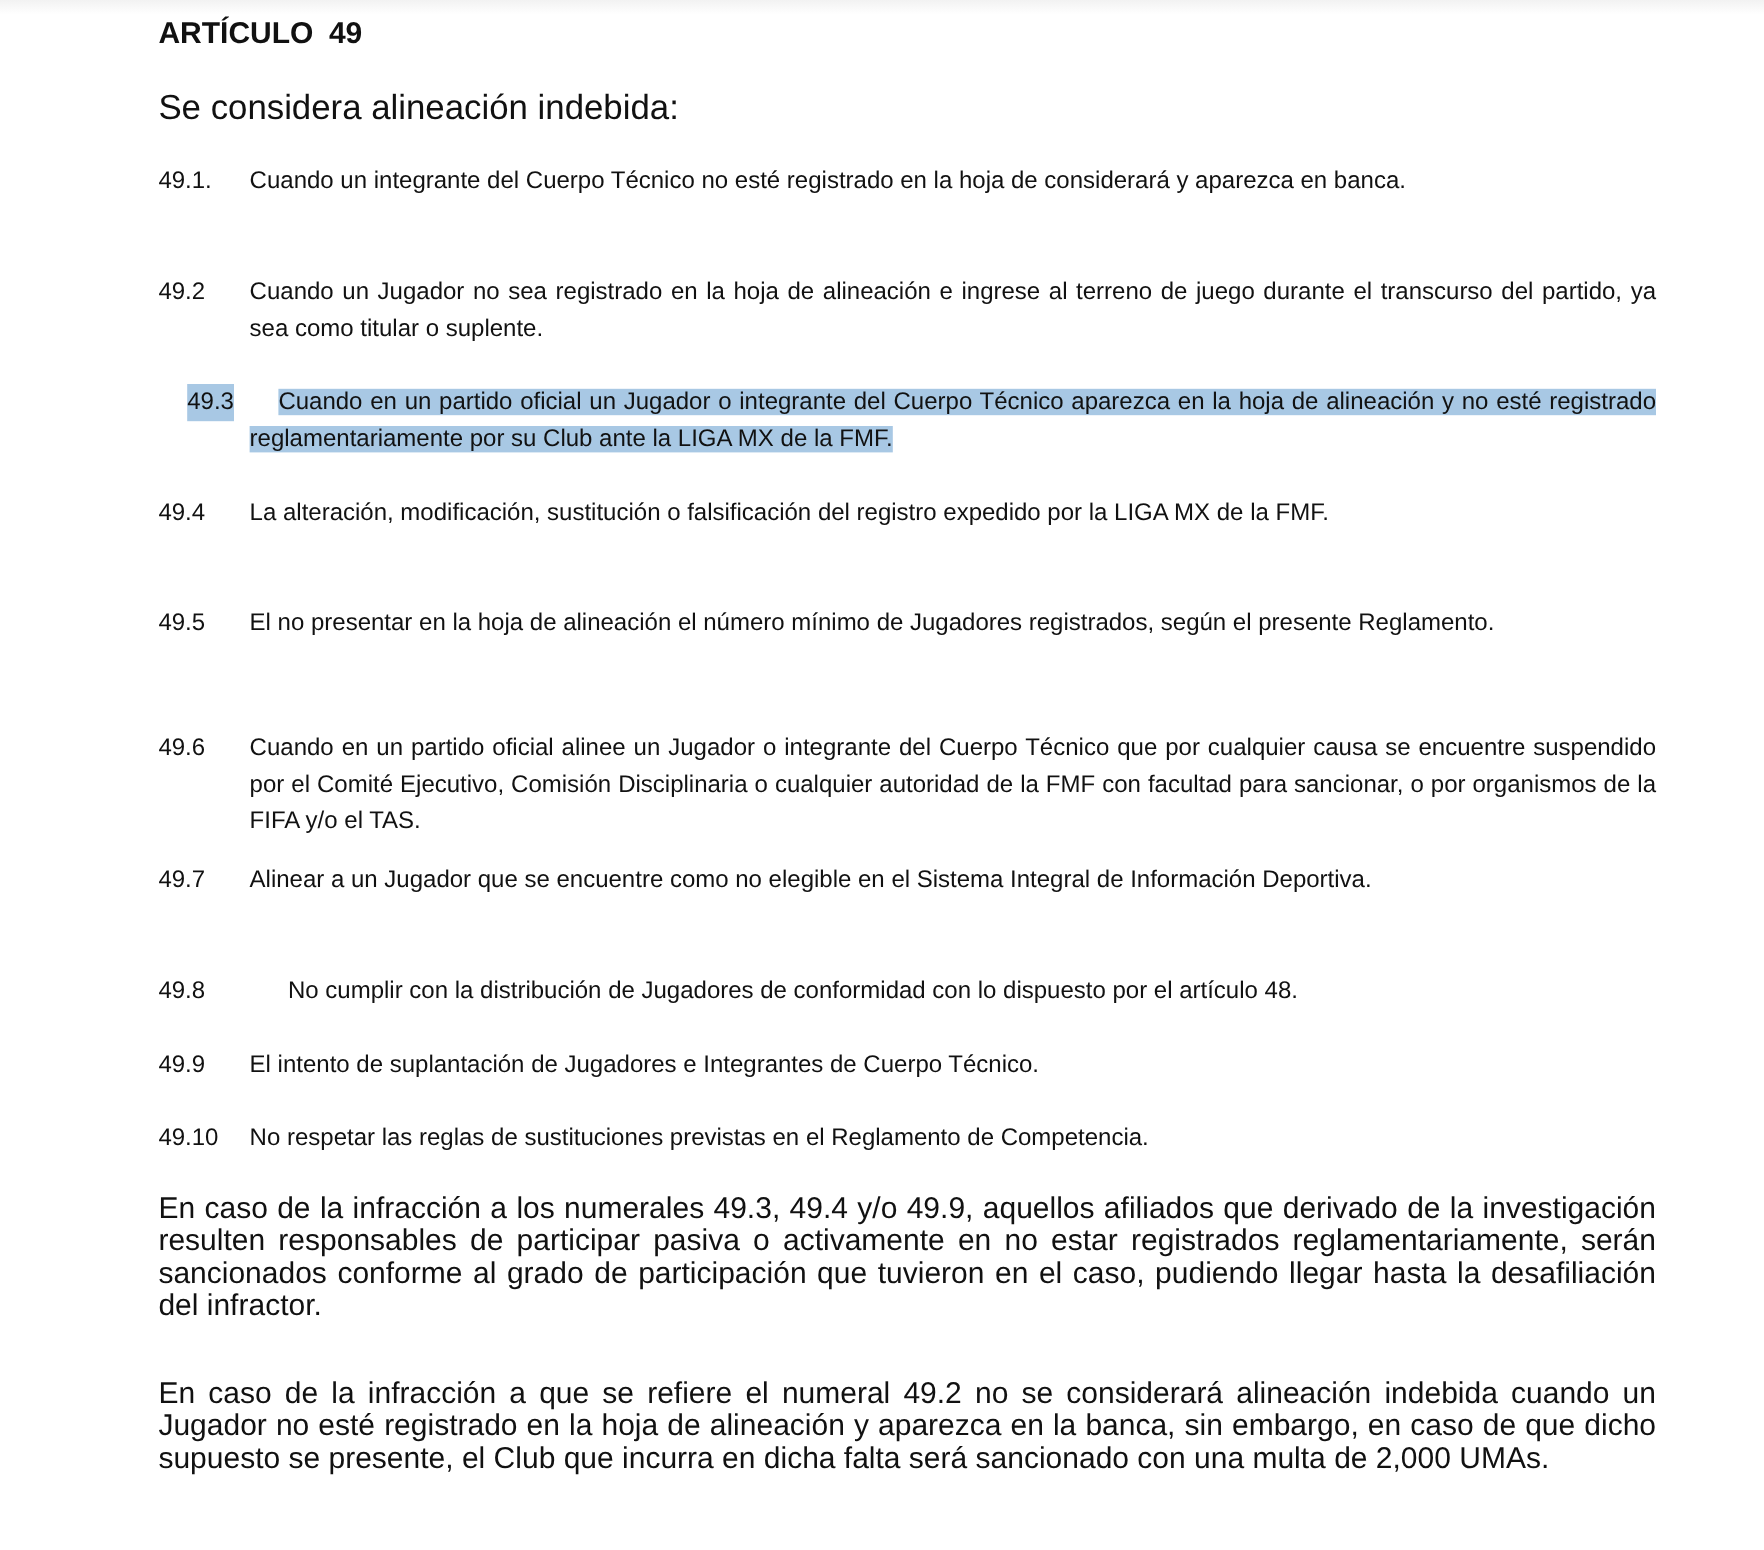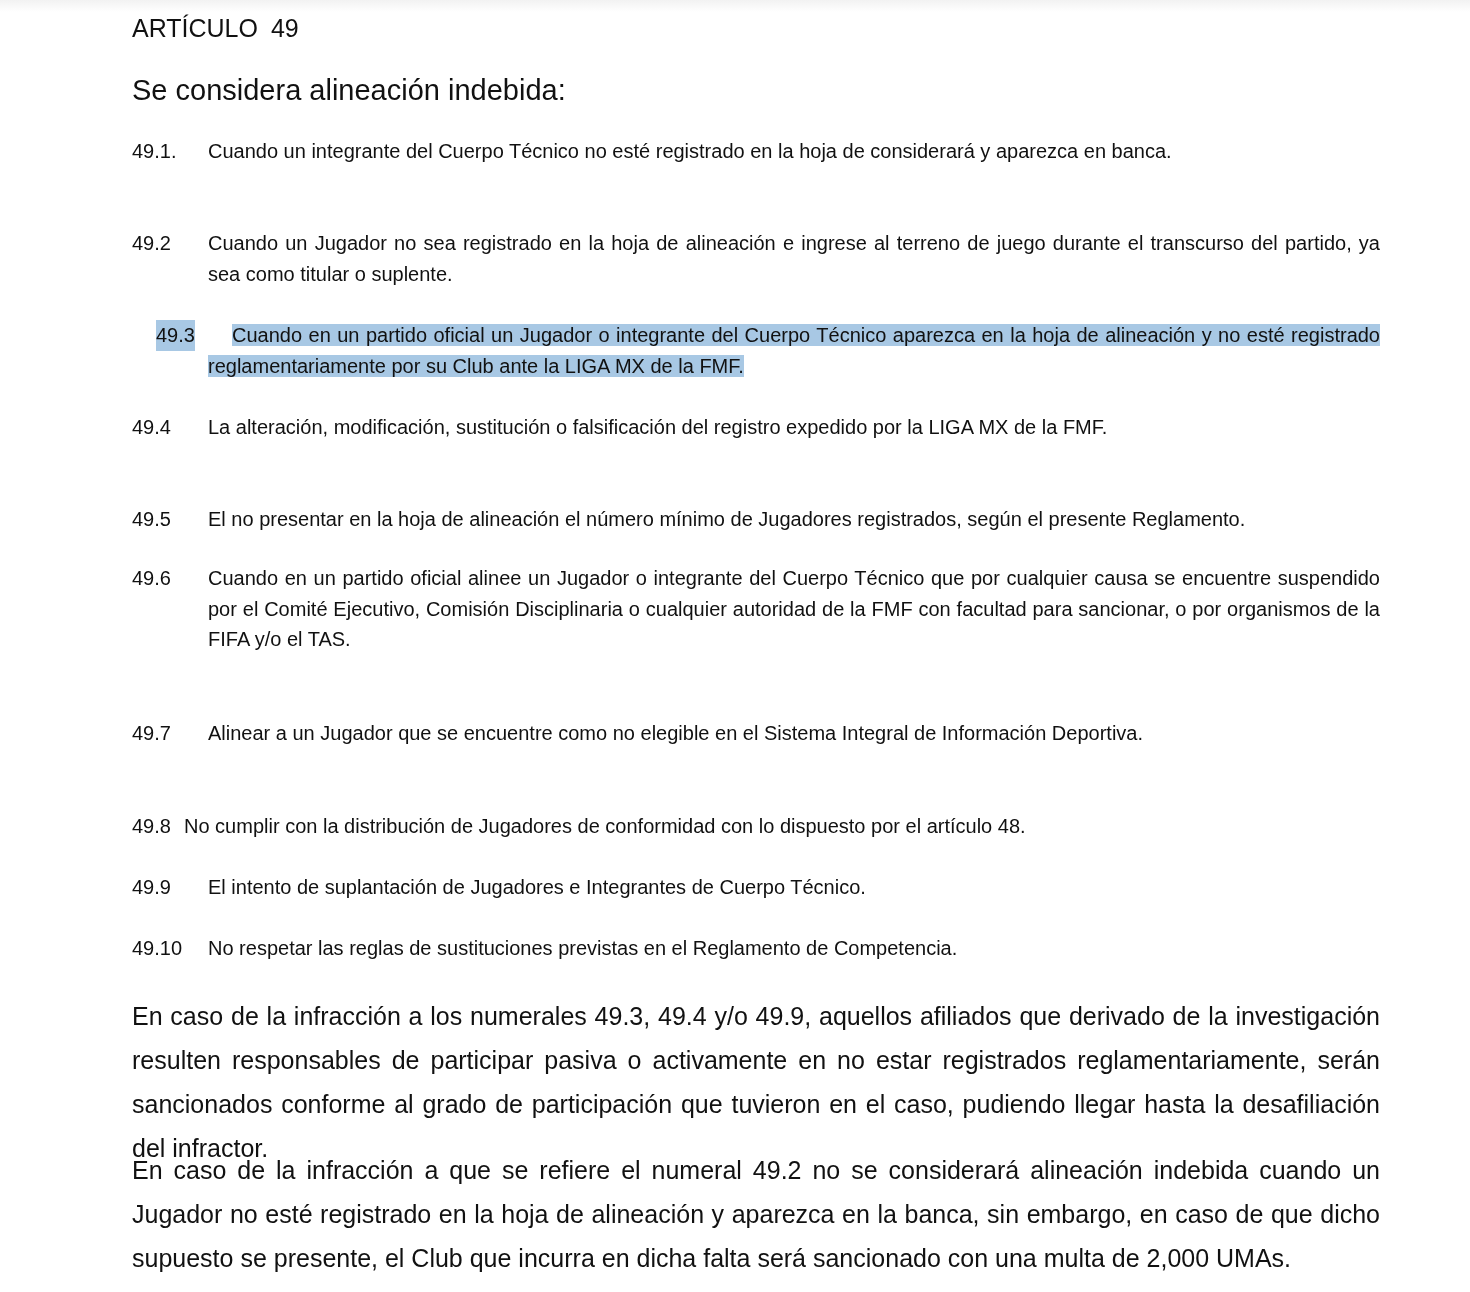--- a/index.html
+++ b/index.html
@@ -2,27 +2,27 @@
 <html><head>
 <meta charset="utf-8">
 <style>
   html, body { margin: 0; padding: 0; background: #ffffff; }
   body {
     width: 1470px; height: 1292px; overflow: hidden; position: relative;
     font-family: "Liberation Sans", sans-serif; color: #111111;
     background: linear-gradient(#f2f2f2 0px, #ffffff 12px);
   }
   .page { position: absolute; left: 132px; top: 0; width: 1248px; }
-  .title { position: absolute; top: 14px; left: 0; font-weight: normal; font-size: 25px; word-spacing: 6px; }
+  .title { position: absolute; top: 14px; left: 0; font-weight: bold; font-size: 25px; word-spacing: 6px; }
   .intro { position: absolute; top: 74px; left: 0; font-size: 29px; }
   .item { position: absolute; left: 0; width: 1248px; font-size: 20px; line-height: 30.5px; }
   .item .num { position: absolute; left: 0; top: 0; }
   .item .txt { margin-left: 76px; text-align: justify; text-align-last: left; }
   .item.flow .txt { margin-left: 0; text-indent: 76px; }
-  .para { position: absolute; left: 0; width: 1248px; font-size: 25px; line-height: 44px; text-align: justify; text-align-last: left; }
+  .para { position: absolute; left: 0; width: 1248px; font-size: 25px; line-height: 27px; text-align: justify; text-align-last: left; }
   .hl { background: #a8c8e4; margin-left: 24px; }
 </style>
 </head>
 <body>
 
 <div class="page">
   <div class="title">ARTÍCULO 49</div>
   <div class="intro">Se considera alineación indebida:</div>
 
   <div class="item" style="top:136px">
@@ -38,31 +38,31 @@
     <div class="txt"><span class="hl" style="background: rgb(168, 200, 228);">Cuando en un partido oficial un Jugador o integrante del Cuerpo Técnico aparezca en la hoja de alineación y no esté registrado reglamentariamente por su Club ante la LIGA MX de la FMF.</span></div>
   </div>
   <div class="item" style="top:412px">
     <span class="num">49.4</span>
     <div class="txt">La alteración, modificación, sustitución o falsificación del registro expedido por la LIGA MX de la FMF.</div>
   </div>
   <div class="item flow" style="top:504px">
     <span class="num">49.5</span>
     <div class="txt">El no presentar en la hoja de alineación el número mínimo de Jugadores registrados, según el presente Reglamento.</div>
   </div>
-  <div class="item" style="top:563px">
+  <div class="item" style="top:608px">
     <span class="num">49.6</span>
     <div class="txt">Cuando en un partido oficial alinee un Jugador o integrante del Cuerpo Técnico que por cualquier causa se encuentre suspendido por el Comité Ejecutivo, Comisión Disciplinaria o cualquier autoridad de la FMF con facultad para sancionar, o por organismos de la FIFA y/o el TAS.</div>
   </div>
   <div class="item" style="top:718px">
     <span class="num">49.7</span>
     <div class="txt">Alinear a un Jugador que se encuentre como no elegible en el Sistema Integral de Información Deportiva.</div>
   </div>
   <div class="item" style="top:811px">
     <span class="num">49.8</span>
-    <div class="txt" style="margin-left:52px">No cumplir con la distribución de Jugadores de conformidad con lo dispuesto por el artículo 48.</div>
+    <div class="txt" style="margin-left:108px">No cumplir con la distribución de Jugadores de conformidad con lo dispuesto por el artículo 48.</div>
   </div>
   <div class="item" style="top:872px">
     <span class="num">49.9</span>
     <div class="txt">El intento de suplantación de Jugadores e Integrantes de Cuerpo Técnico.</div>
   </div>
   <div class="item" style="top:933px">
     <span class="num">49.10</span>
     <div class="txt">No respetar las reglas de sustituciones previstas en el Reglamento de Competencia.</div>
   </div>
 

